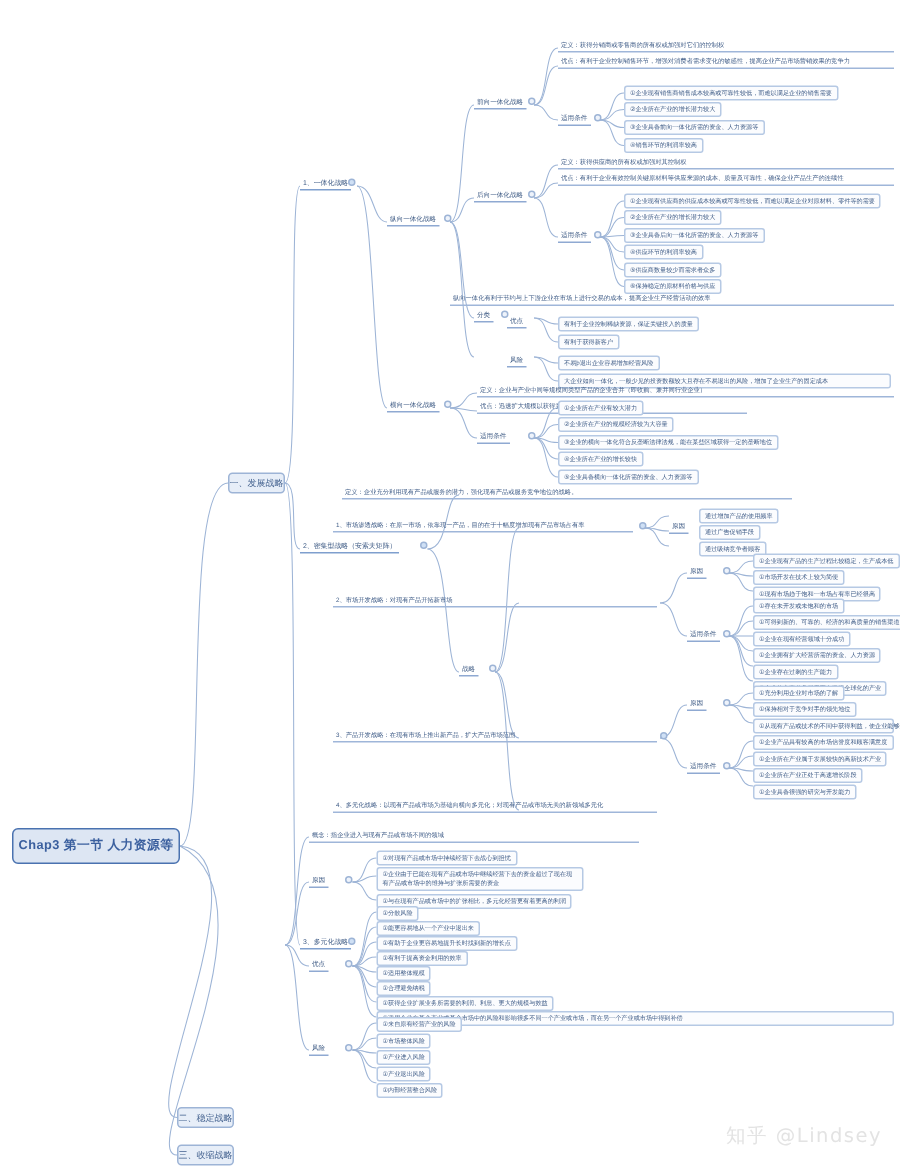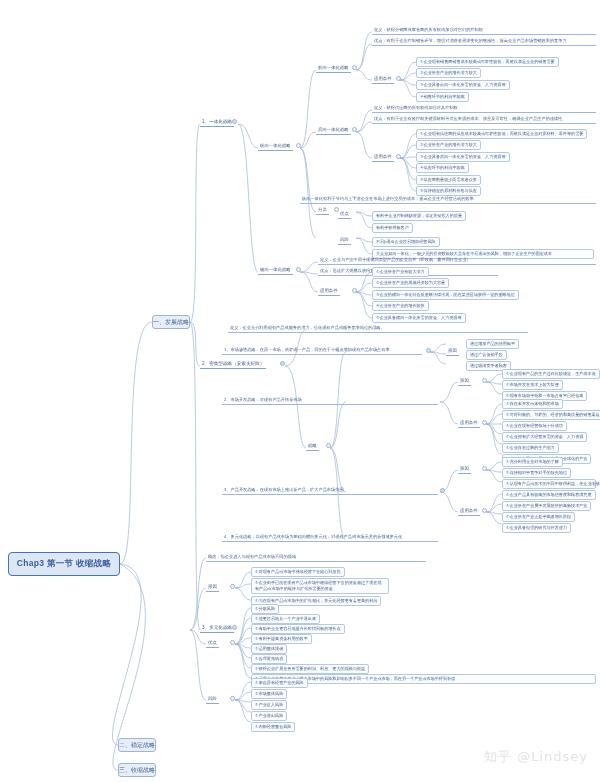--- a/index.html
+++ b/index.html
@@ -185,21 +185,21 @@
       <path d="M235,644 C245,644 241,678 251,678"></path>
 
       <path d="M235,700 C245,700 241,682 251,682"></path>
       <path d="M235,700 C245,700 241,692 251,692"></path>
       <path d="M235,700 C245,700 241,702 251,702"></path>
       <path d="M235,700 C245,700 241,712 251,712"></path>
       <path d="M235,700 C245,700 241,722 251,722"></path>
     </g>
   </svg>
 
-  <div class="node root">Chap3 第一节 收缩战略</div>
+  <div class="node root">Chap3 第一节 人力资源等</div>
 
   <div class="node lvl1" style="left:152px;top:315px;width:38px;">一、发展战略</div>
   <div class="node lvl1" style="left:118px;top:738px;width:38px;">二、稳定战略</div>
   <div class="node lvl1" style="left:118px;top:763px;width:38px;">三、收缩战略</div>
 
   <div class="node lvl2" style="left:200px;top:119px;">1、一体化战略</div>
   <div class="collapse filled" style="left:232px;top:119px;"></div>
 
   <div class="node lvl3" style="left:258px;top:143px;">纵向一体化战略</div>
   <div class="collapse" style="left:296px;top:143px;"></div>

